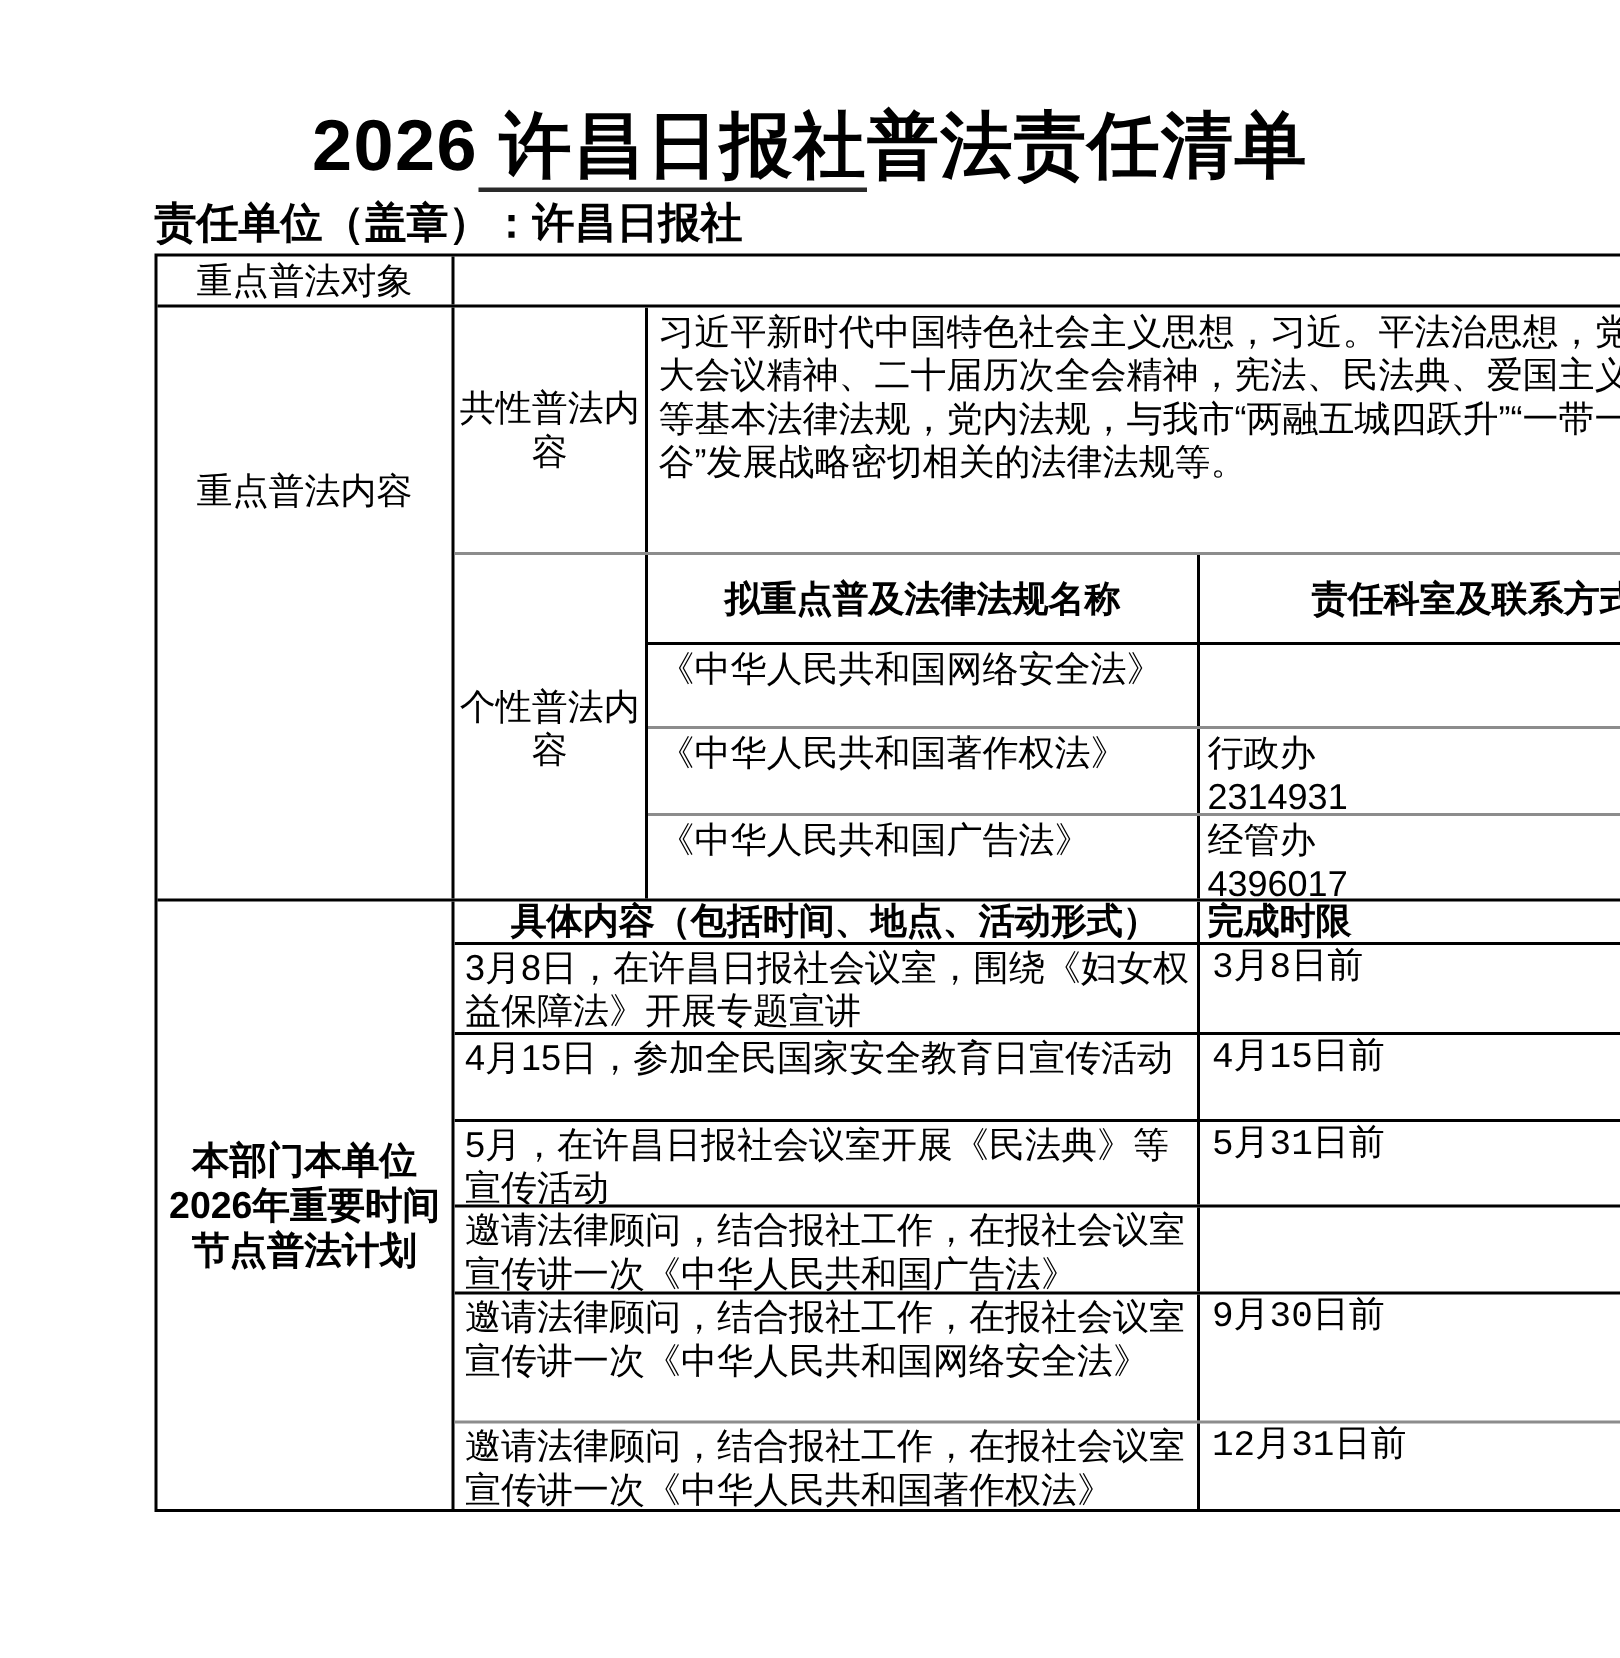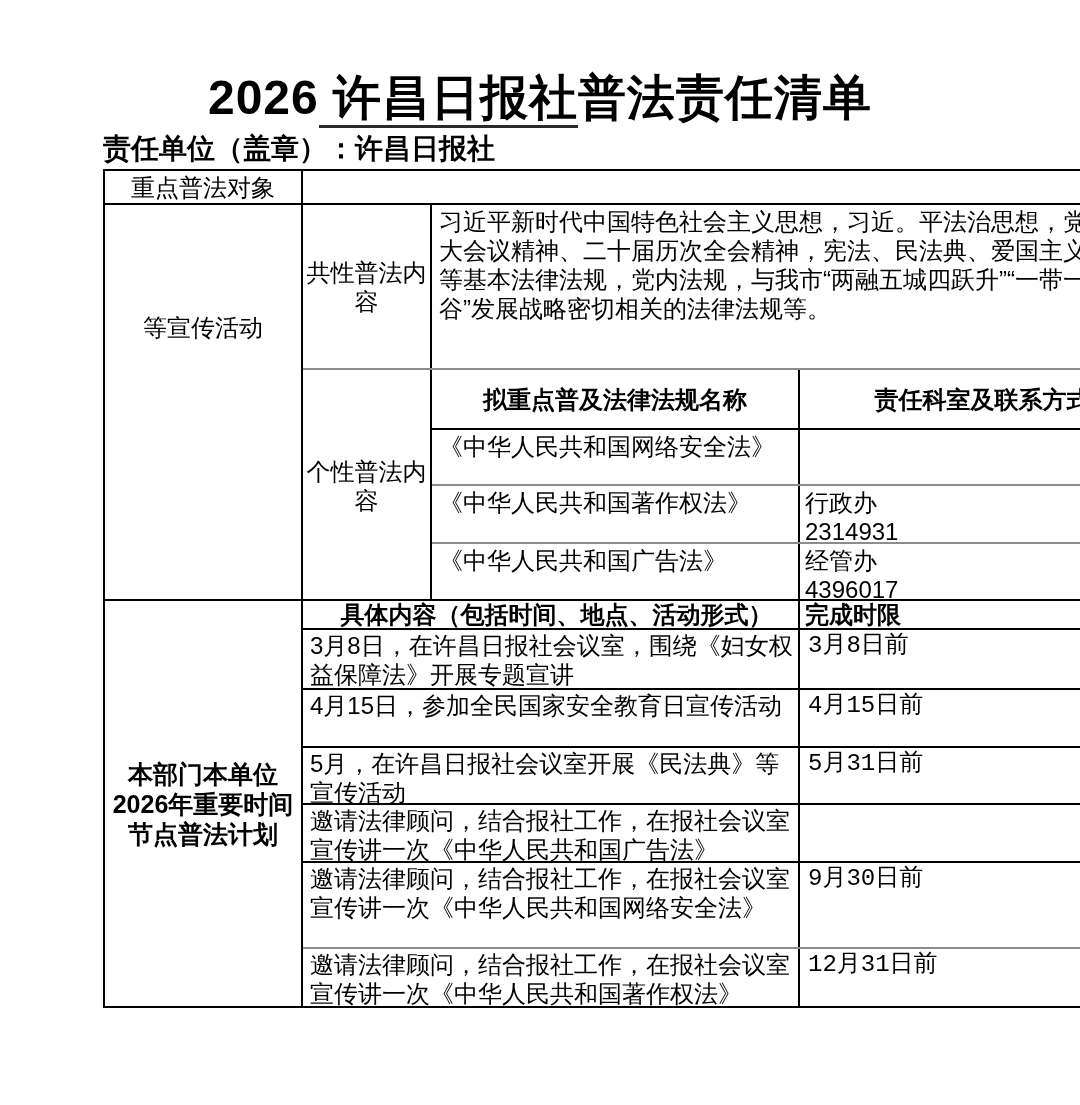--- a/index.html
+++ b/index.html
@@ -107,21 +107,21 @@
   <div class="subtitle">责任单位（盖章）：许昌日报社</div>
 
   <div class="tbl">
 
     <div class="row g-main r1 hb">
       <div class="cell vline c-center">重点普法对象</div>
       <div class="cell"></div>
     </div>
 
     <div class="row g-main sec2 hb">
-      <div class="cell vline sec2-left">等宣传活动</div>
+      <div class="cell vline sec2-left">重点普法内容</div>
       <div class="cell">
 
         <div class="row g-sub common-row hb-gray">
           <div class="cell vline c-center">共性普法内容</div>
           <div class="cell common-content">习近平新时代中国特色社会主义思想，习近。平法治思想，党的二十大会议精神、二十届历次全会精神，宪法、民法典、爱国主义教育法等基本法律法规，党内法规，与我市“两融五城四跃升”“一带一圈两谷”发展战略密切相关的法律法规等。</div>
         </div>
 
         <div class="row g-sub indiv-row">
           <div class="cell vline c-center">个性普法内容</div>
           <div class="cell">

